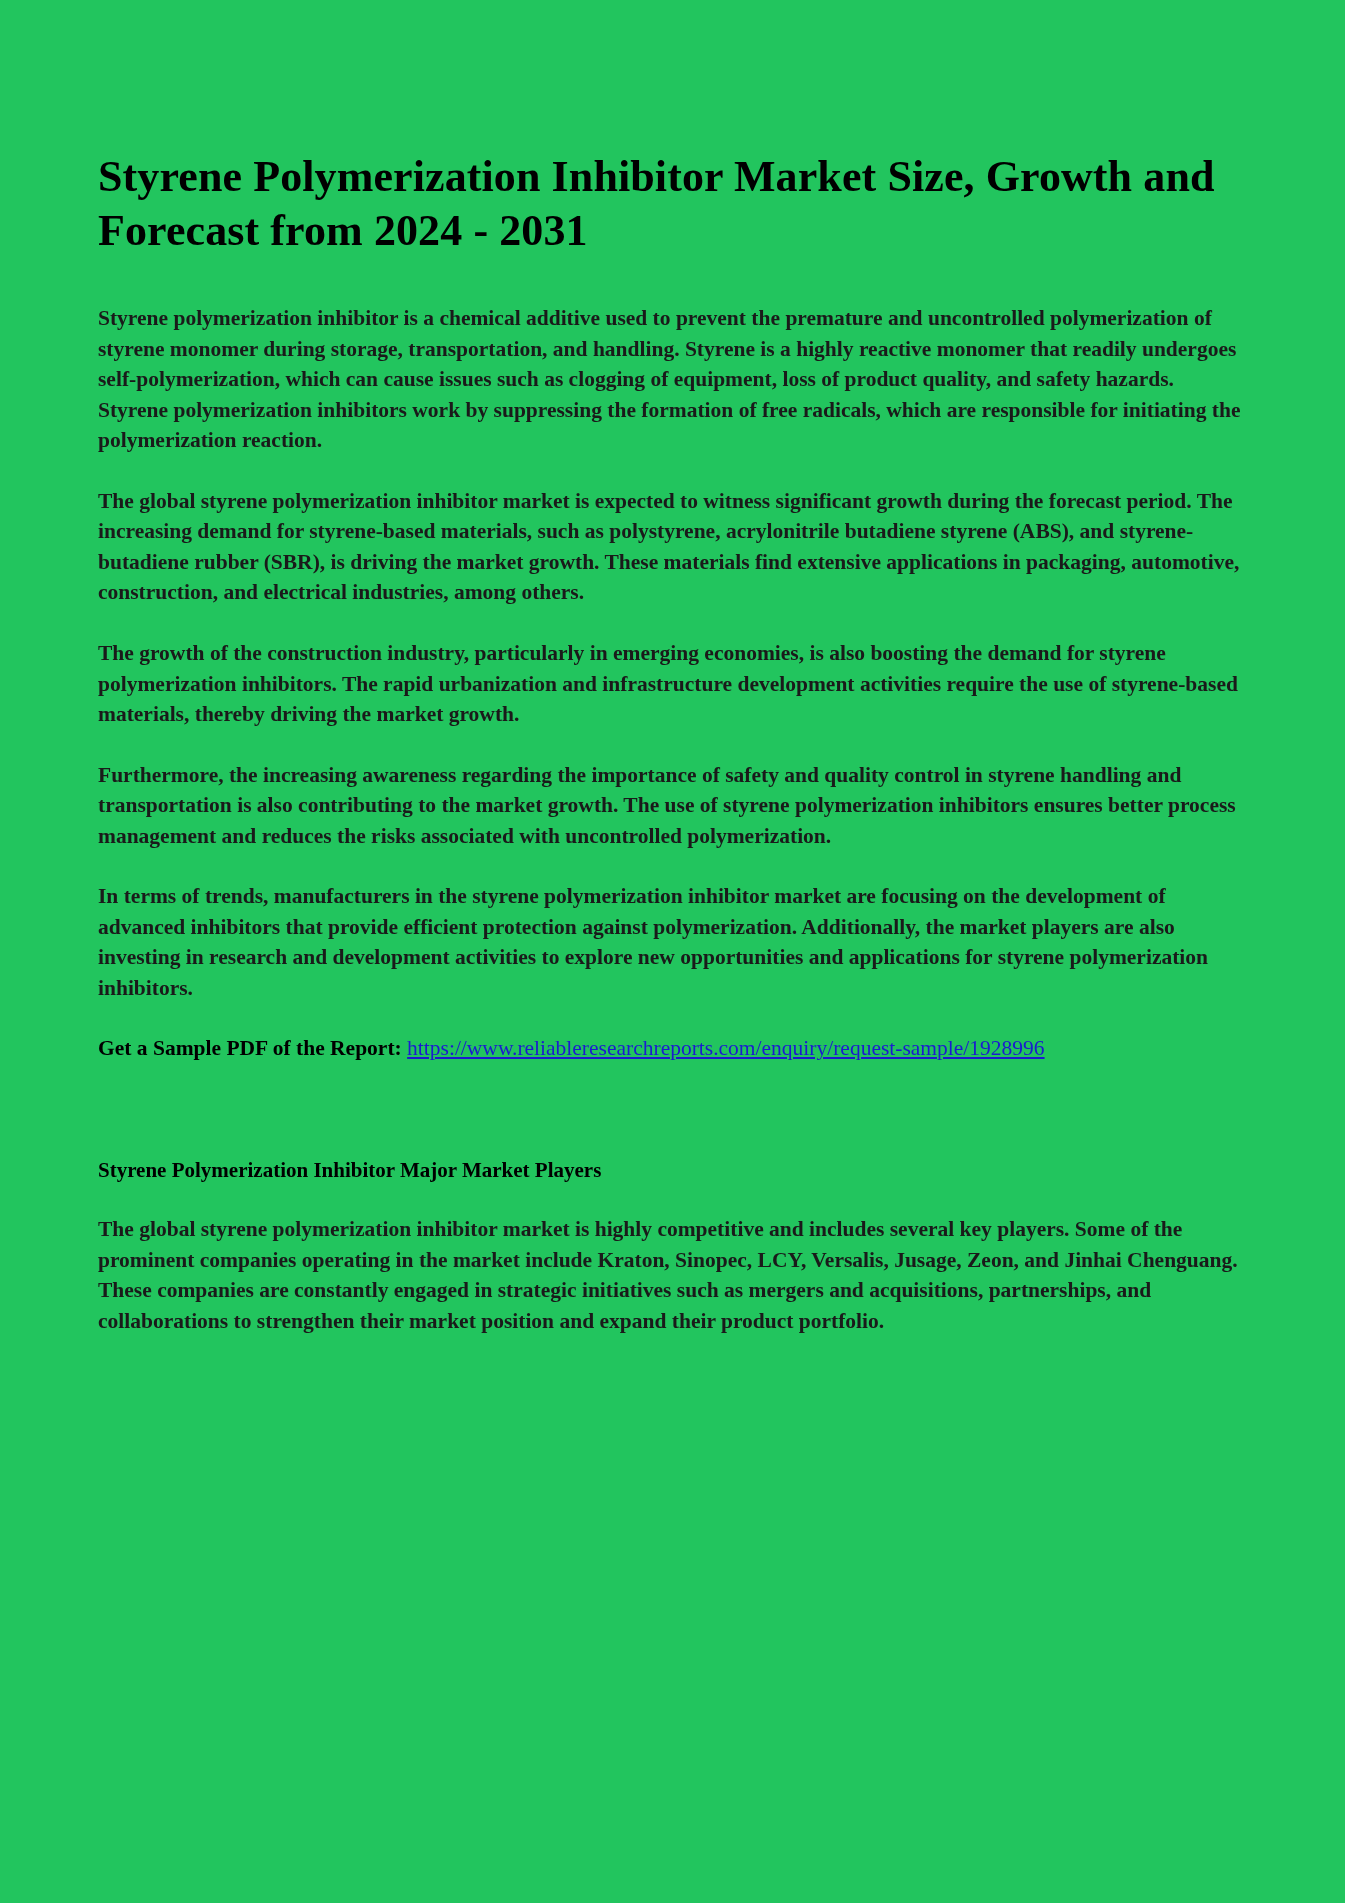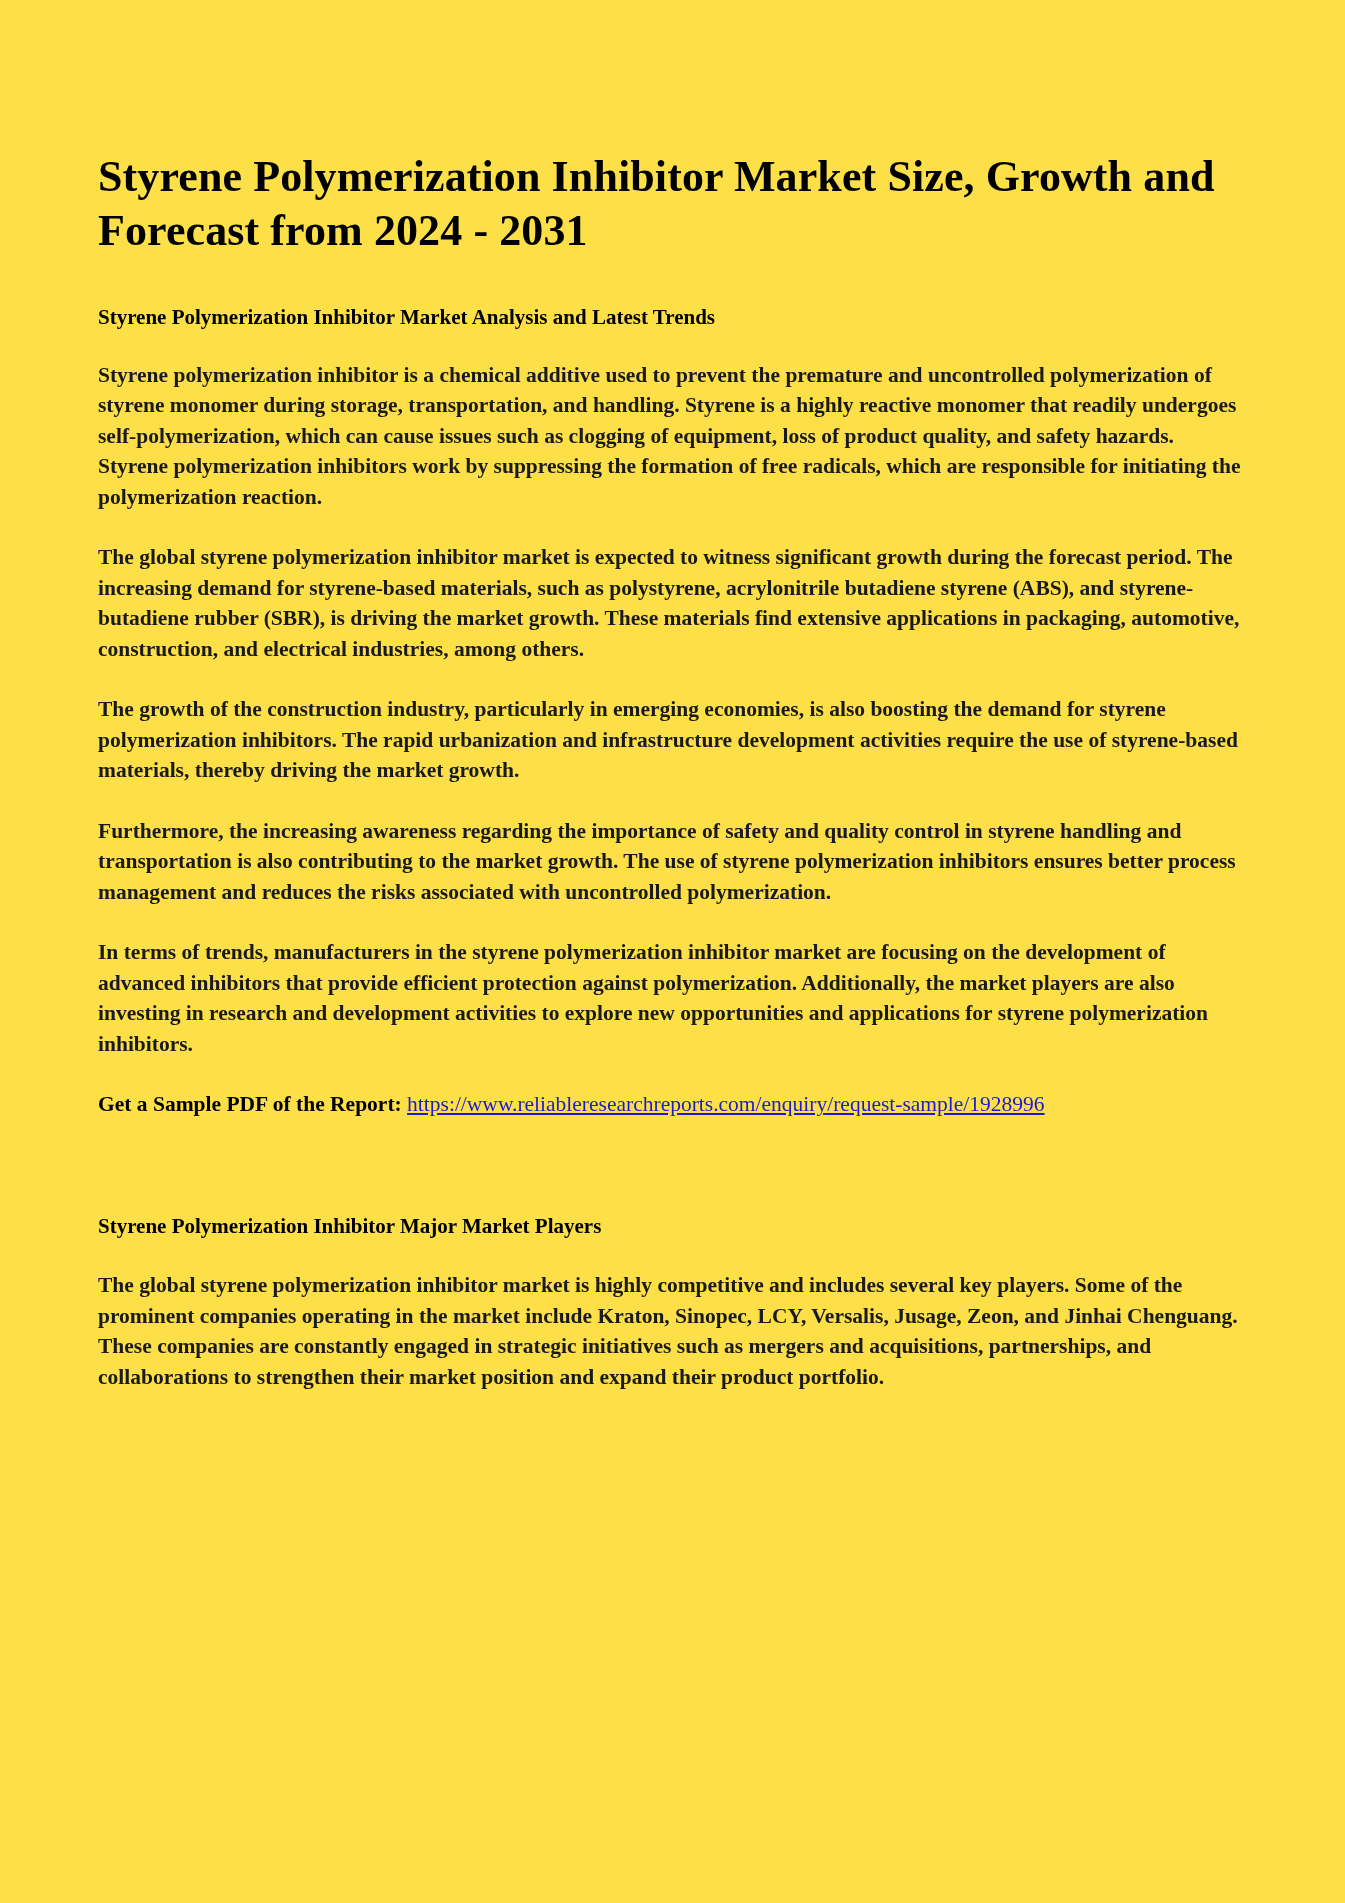--- a/index.html
+++ b/index.html
@@ -8,21 +8,21 @@
     background: #ffffff;
   }
   body {
     font-family: "Liberation Serif", "DejaVu Serif", serif;
     color: #000000;
   }
   .page {
     position: relative;
     width: 1345px;
     height: 1903px;
-    background: #fde047;
+    background: #22c55e;
     box-sizing: border-box;
     padding: 150px 98px 0 98px;
     overflow: hidden;
   }
   .doc-title {
     font-size: 44px;
     font-weight: bold;
     line-height: 1.22;
     letter-spacing: 0.1px;
     margin: 0 0 46px 0;
@@ -69,21 +69,20 @@
     font-family: Liberation Serif, serif;
   }
 </style>
 </head>
 <body>
 
 <div class="page">
 
   <h1 class="doc-title">Styrene Polymerization Inhibitor Market Size, Growth and Forecast from 2024 - 2031</h1>
 
-  <h2 class="section-heading">Styrene Polymerization Inhibitor Market Analysis and Latest Trends</h2>
 
   <p class="body-par">Styrene polymerization inhibitor is a chemical additive used to prevent the premature and uncontrolled polymerization of styrene monomer during storage, transportation, and handling. Styrene is a highly reactive monomer that readily undergoes self-polymerization, which can cause issues such as clogging of equipment, loss of product quality, and safety hazards. Styrene polymerization inhibitors work by suppressing the formation of free radicals, which are responsible for initiating the polymerization reaction.</p>
 
   <p class="body-par">The global styrene polymerization inhibitor market is expected to witness significant growth during the forecast period. The increasing demand for styrene-based materials, such as polystyrene, acrylonitrile butadiene styrene (ABS), and styrene-butadiene rubber (SBR), is driving the market growth. These materials find extensive applications in packaging, automotive, construction, and electrical industries, among others.</p>
 
   <p class="body-par">The growth of the construction industry, particularly in emerging economies, is also boosting the demand for styrene polymerization inhibitors. The rapid urbanization and infrastructure development activities require the use of styrene-based materials, thereby driving the market growth.</p>
 
   <p class="body-par">Furthermore, the increasing awareness regarding the importance of safety and quality control in styrene handling and transportation is also contributing to the market growth. The use of styrene polymerization inhibitors ensures better process management and reduces the risks associated with uncontrolled polymerization.</p>
 
   <p class="body-par">In terms of trends, manufacturers in the styrene polymerization inhibitor market are focusing on the development of advanced inhibitors that provide efficient protection against polymerization. Additionally, the market players are also investing in research and development activities to explore new opportunities and applications for styrene polymerization inhibitors.</p>

